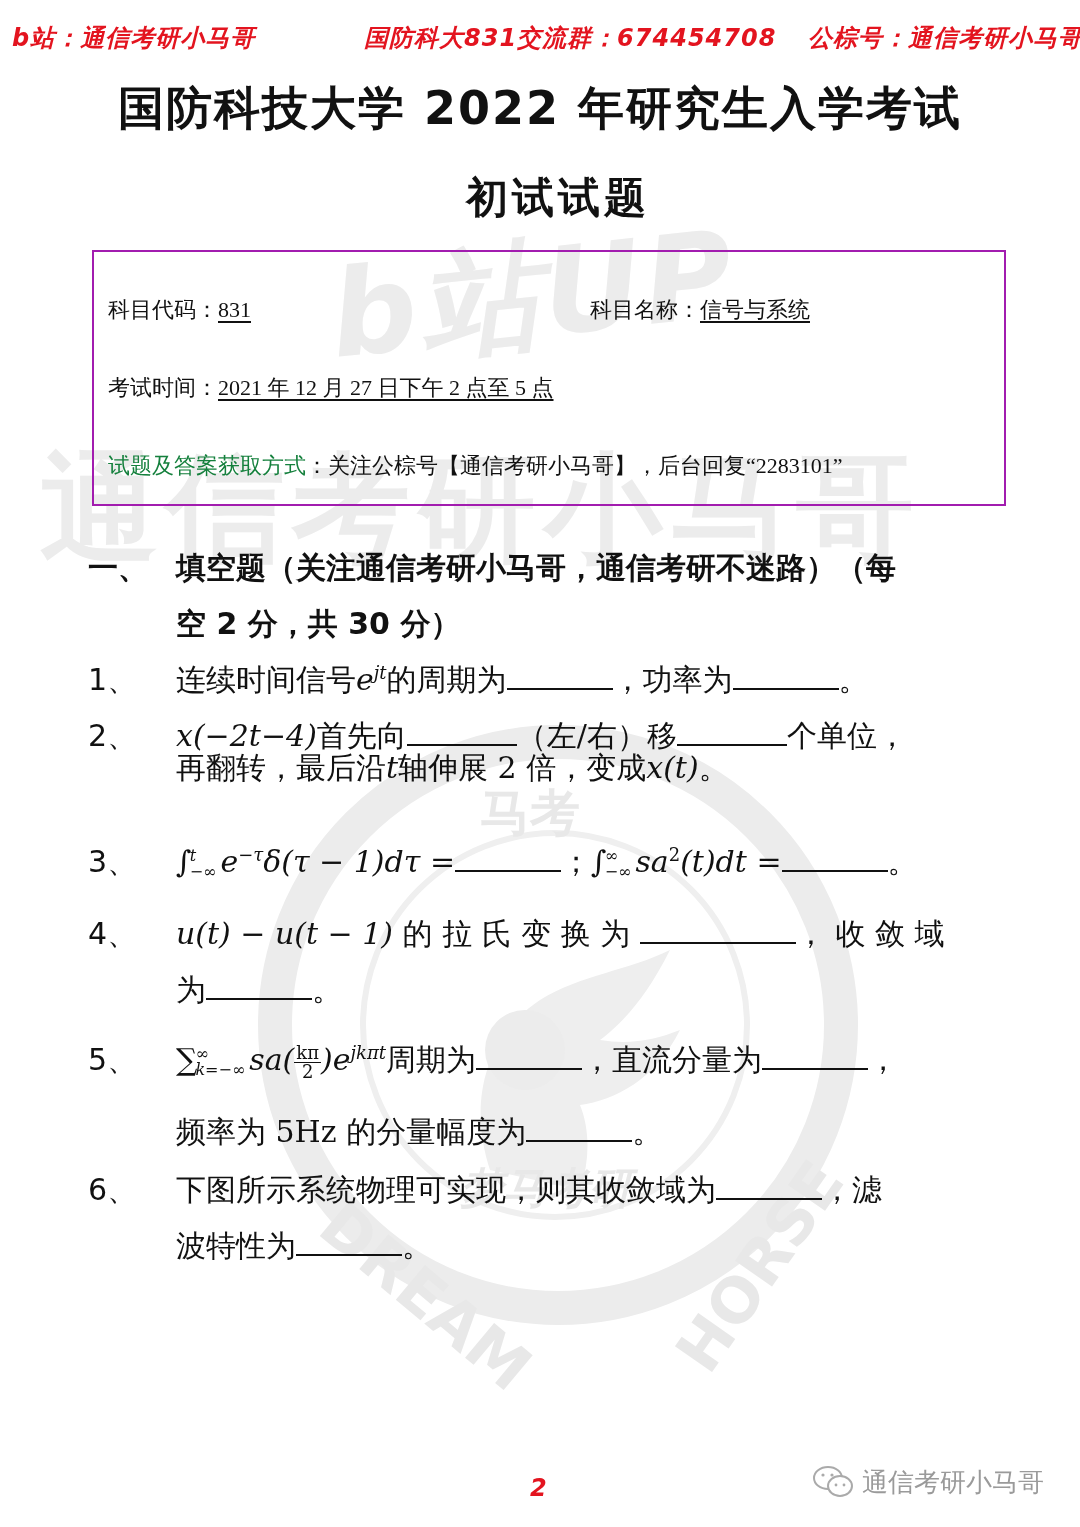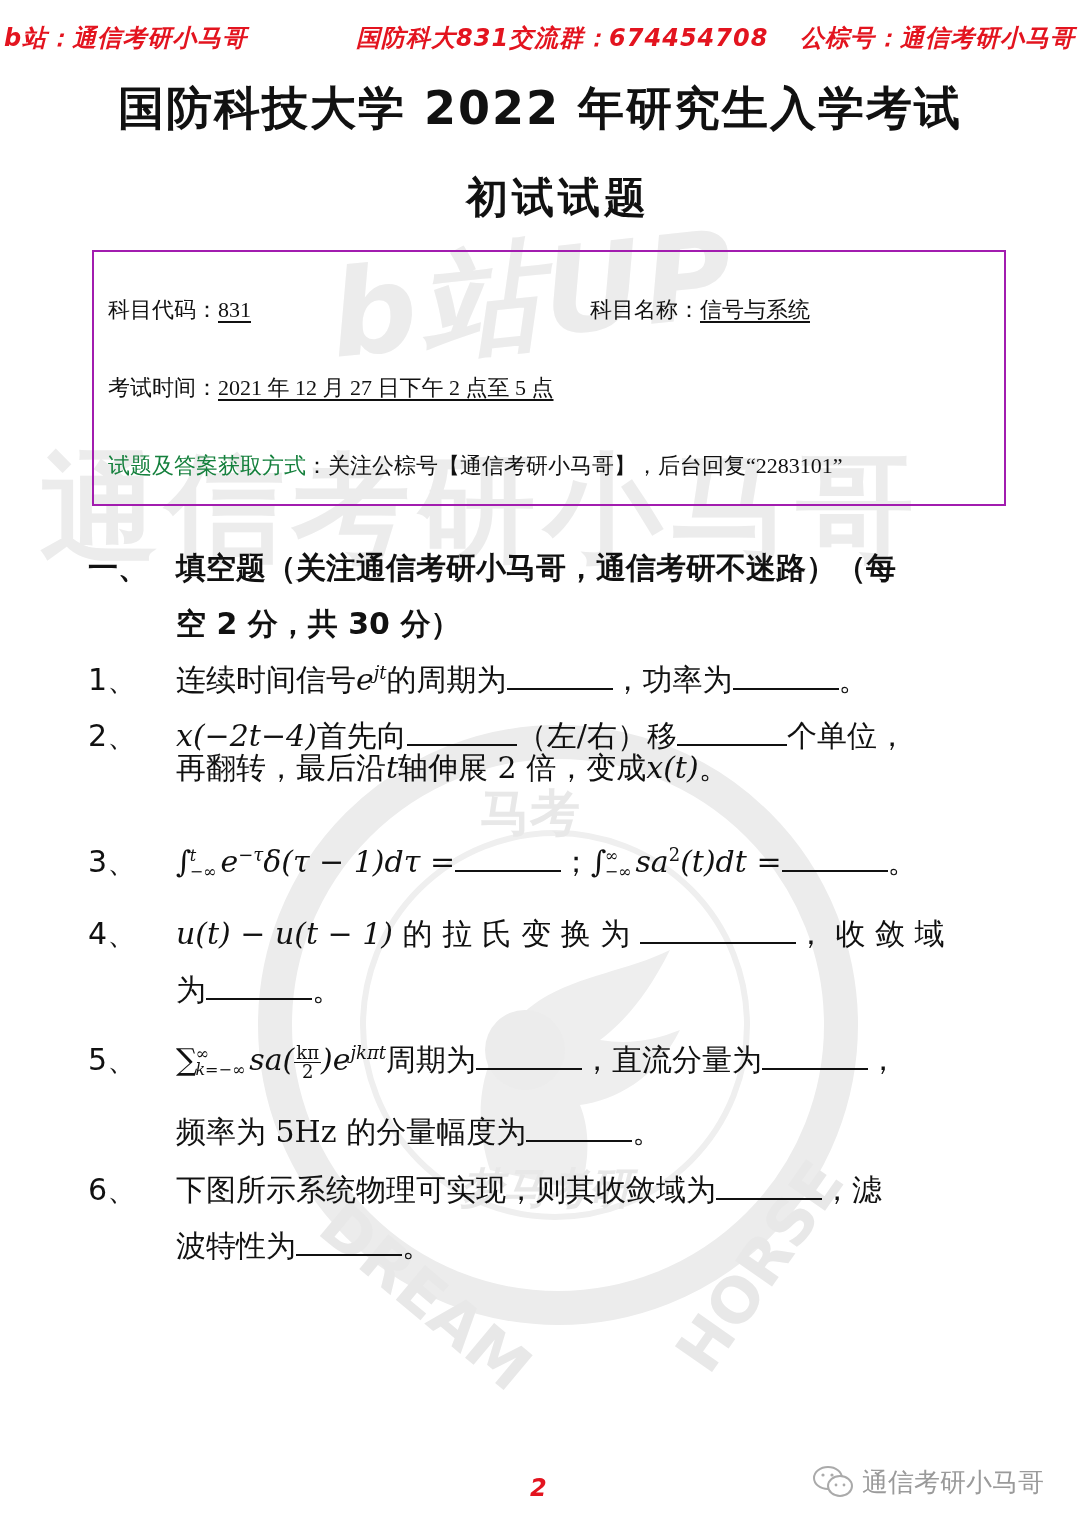--- a/index.html
+++ b/index.html
@@ -11,21 +11,21 @@
     .wm-bili { left: 330px; top: 215px; font-size: 120px; font-style: italic; letter-spacing: 4px; transform: rotate(-6deg); color: #ececec; }
     .wm-brand { left: 40px; top: 430px; font-size: 118px; letter-spacing: 8px; color: #ececec; white-space: nowrap; }
     .wm-circle { position: absolute; left: 258px; top: 725px; width: 600px; height: 600px; border-radius: 50%;
                  border: 34px solid #ececec; pointer-events: none; }
     .wm-circle-inner { position: absolute; left: 360px; top: 830px; width: 390px; height: 390px; border-radius: 50%;
                  border: 6px solid #efefef; pointer-events: none; }
     .wm-horse { position: absolute; left: 430px; top: 930px; width: 260px; height: 280px; pointer-events: none; }
     .wm-ring-text { position: absolute; font-family: "DejaVu Sans", sans-serif; font-weight: bold; color: #e8e8e8; font-size: 62px; pointer-events: none; }
 
     
-    .top-strip { position: absolute; top: 22px; left: 0; width: 898px; height: 40px; }
+    .top-strip { position: absolute; top: 22px; left: 8px; width: 898px; height: 40px; }
     .top-strip span { position: absolute; color: #e3141f; font-size: 24px; font-style: italic; font-weight: bold;
                       font-family: "DejaVu Sans", sans-serif; white-space: nowrap; letter-spacing: 1px; }
     .ts-left { left: 4px; }
     .ts-mid { left: 356px; }
     .ts-right { left: 800px; }
 
     .title { position: absolute; top: 78px; left: 0; width: 1080px; text-align: center; font-size: 46px; font-weight: bold;
              font-family: "DejaVu Sans", sans-serif; letter-spacing: 2px; }
     .subtitle { position: absolute; top: 170px; left: 0; width: 1080px; text-align: center; font-size: 42px; font-weight: bold;
              font-family: "DejaVu Sans", sans-serif; letter-spacing: 4px; padding-left: 36px; }

